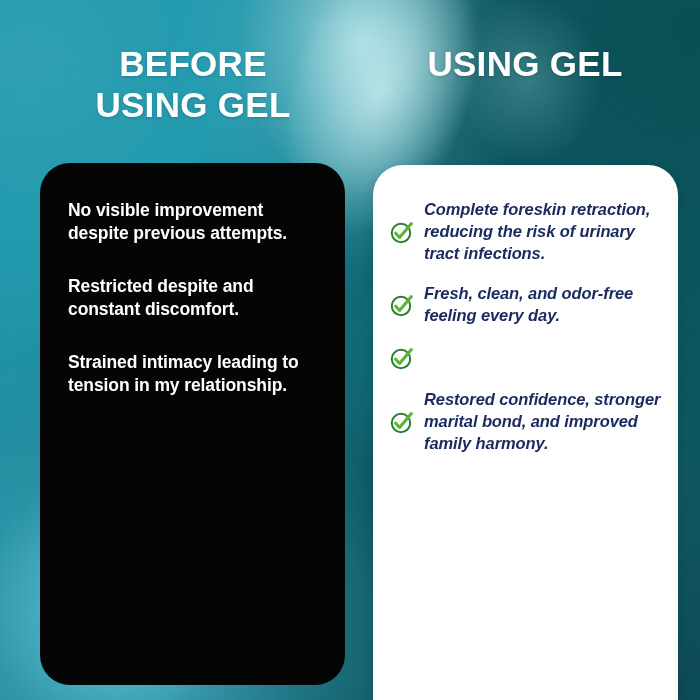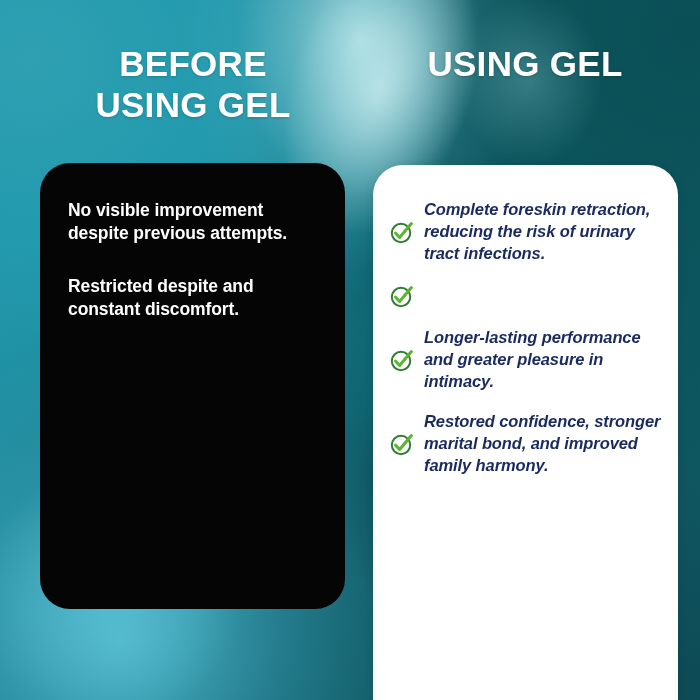--- a/index.html
+++ b/index.html
@@ -50,21 +50,21 @@
     letter-spacing:0.3px;
     text-shadow:0 1px 3px rgba(0,0,0,0.18);
   }
   .heading .line{display:block;white-space:nowrap;}
 
   .card{
     position:absolute;border-radius:30px;
     box-sizing:border-box;
   }
   .card-before{
-    left:22px;top:163px;width:305px;height:446px;
+    left:22px;top:163px;width:305px;height:522px;
     background:#050505;
     padding:36px 20px 10px 28px;
   }
   .card-after{
     left:23px;top:165px;width:305px;height:569px;
     background:#ffffff;
     padding:34px 14px 10px 16px;
     box-shadow:0 2px 10px rgba(0,0,0,0.10);
     font-style:italic;
   }
@@ -104,20 +104,21 @@
   <div class="column col-left">
     <div class="heading">
       <span class="line">BEFORE</span>
       <span class="line">USING GEL</span>
     </div>
 
     <div class="card card-before">
       <ul class="list-before">
         <li class="item-before">No visible improvement despite previous attempts.</li>
         <li class="item-before">Restricted despite and constant discomfort.</li>
+        <li class="item-before">Strained intimacy leading to tension in my relationship.</li>
       </ul>
     </div>
   </div>
 
   <div class="column col-right">
     <div class="heading">
       <span class="line">USING GEL</span>
     </div>
 
     <div class="card card-after">
@@ -131,29 +132,29 @@
           </span>
           <span class="item-after-text">Complete foreskin retraction, reducing the risk of urinary tract infections.</span>
         </li>
         <li class="item-after">
           <span class="check-wrap">
             <svg viewBox="0 0 26 26" xmlns="http://www.w3.org/2000/svg">
               <circle cx="12" cy="14" r="9.2" fill="none" stroke="#2e7d32" stroke-width="2"></circle>
               <path d="M6.6 14.2 L10.6 18.4 L22.4 4.6" fill="none" stroke="#5cb531" stroke-width="3.1" stroke-linecap="round" stroke-linejoin="round"></path>
             </svg>
           </span>
+          <span class="item-after-text">Fresh, clean, and odor-free feeling every day.</span>
         </li>
         <li class="item-after">
           <span class="check-wrap">
             <svg viewBox="0 0 26 26" xmlns="http://www.w3.org/2000/svg">
               <circle cx="12" cy="14" r="9.2" fill="none" stroke="#2e7d32" stroke-width="2"></circle>
               <path d="M6.6 14.2 L10.6 18.4 L22.4 4.6" fill="none" stroke="#5cb531" stroke-width="3.1" stroke-linecap="round" stroke-linejoin="round"></path>
             </svg>
           </span>
-          <span class="item-after-text">Longer-lasting performance and greater pleasure in intimacy.</span>
         </li>
         <li class="item-after">
           <span class="check-wrap">
             <svg viewBox="0 0 26 26" xmlns="http://www.w3.org/2000/svg">
               <circle cx="12" cy="14" r="9.2" fill="none" stroke="#2e7d32" stroke-width="2"></circle>
               <path d="M6.6 14.2 L10.6 18.4 L22.4 4.6" fill="none" stroke="#5cb531" stroke-width="3.1" stroke-linecap="round" stroke-linejoin="round"></path>
             </svg>
           </span>
           <span class="item-after-text">Restored confidence, stronger marital bond, and improved family harmony.</span>
         </li>

